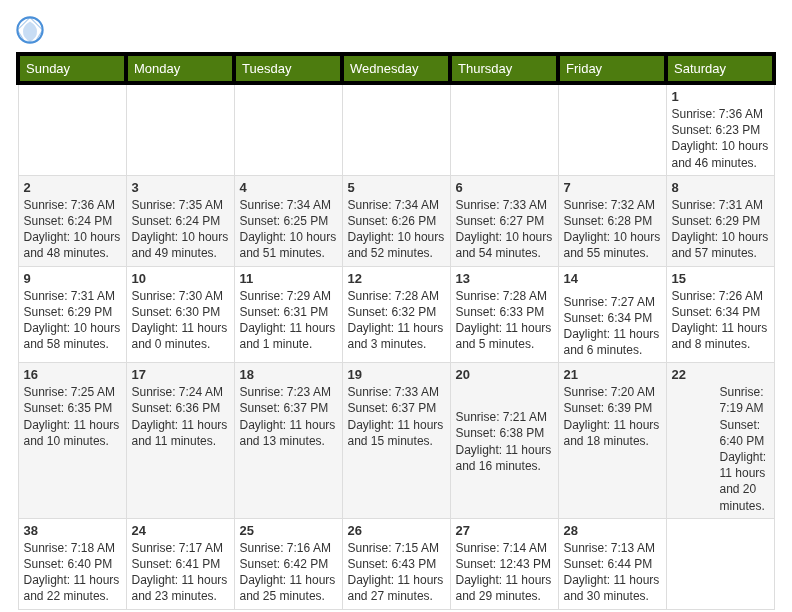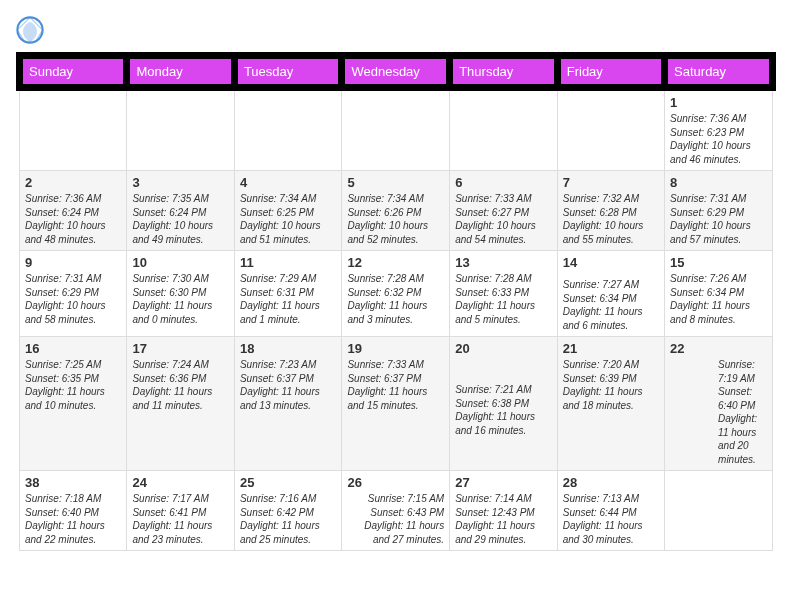--- a/index.html
+++ b/index.html
@@ -43,27 +43,27 @@
     .location {
       font-size: 16px;
       color: #555;
     }
     .calendar {
       width: 100%;
       border-collapse: collapse;
       border: 1px solid #ccc;
     }
     .calendar th {
-      background: #d946ef;
+      background: #4d7c0f;
       color: #fff;
       text-align: left;
       padding: 5px 6px;
       font-size: 13px;
       font-weight: normal;
-      border: 7px solid #000000;
+      border: 4px solid #000000;
     }
     .calendar td {
       vertical-align: top;
       border: 1px solid #ddd;
       padding: 4px 5px;
       width: 108px;
       min-height: 80px;
       font-size: 11px;
       color: #333;
       background: #fff;
@@ -71,24 +71,23 @@
     .calendar td.alt-row {
       background: #f5f5f5;
     }
     .day-num {
       font-size: 13px;
       font-weight: bold;
       display: block;
       margin-bottom: 2px;
     }
     .day-info {
-      font-size: 10px;
+      font-size: 12px;
       line-height: 1.35;
       color: #333;
-      font-style: italic;
     }
     .empty-cell {
       background: #f0f0f0;
     }
   </style>
 </head>
 <body>
 
 <div class="header">
   <div class="logo">
@@ -283,21 +282,21 @@
 Daylight: 11 hours and 23 minutes.</div>
         </td>
         <td>
           <span class="day-num">25</span>
           <div class="day-info" style="white-space: pre-line;">Sunrise: 7:16 AM
 Sunset: 6:42 PM
 Daylight: 11 hours and 25 minutes.</div>
         </td>
         <td>
           <span class="day-num">26</span>
-          <div class="day-info" style="white-space: pre-line; text-align: right;">Sunrise: 7:15 AM
+          <div class="day-info" style="white-space: pre-line;">Sunrise: 7:15 AM
 Sunset: 6:43 PM
 Daylight: 11 hours and 27 minutes.</div>
         </td>
         <td>
           <span class="day-num">27</span>
           <div class="day-info" style="white-space: pre-line;">Sunrise: 7:14 AM
 Sunset: 12:43 PM
 Daylight: 11 hours and 29 minutes.</div>
         </td>
         <td>

